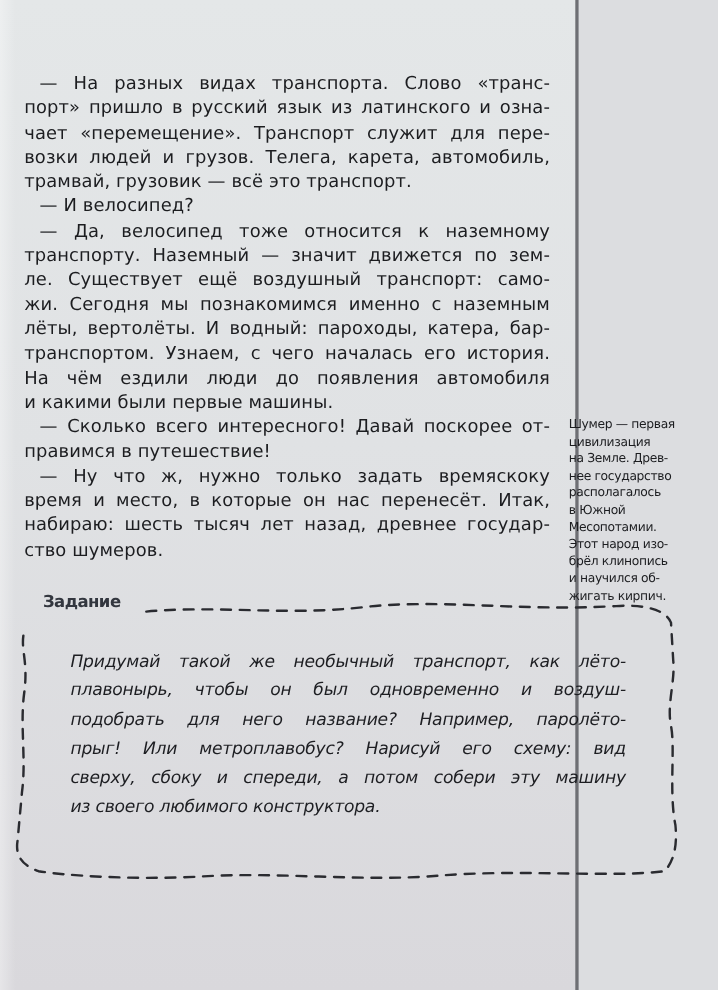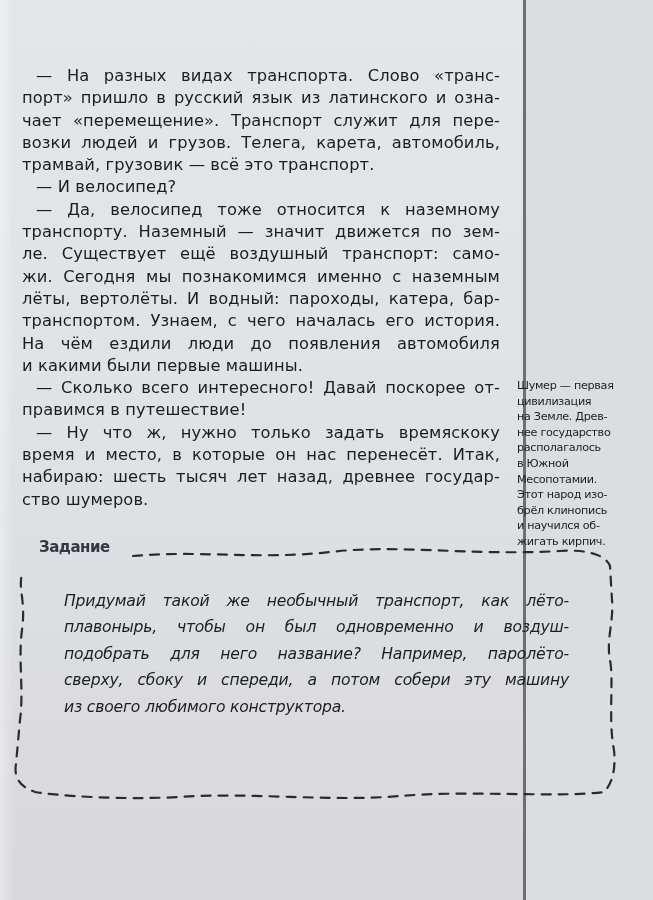--- a/index.html
+++ b/index.html
@@ -167,16 +167,17 @@
              C 560 798, 470 790, 400 796 S 250 792, 180 797 C 120 800, 60 796, 35 792
              C 18 786, 14 776, 16 764 L 20 720 C 24 690, 18 660, 22 630 S 18 590, 22 574" fill="none" stroke="#2a2b30" stroke-width="2.2" stroke-dasharray="9 8" stroke-linecap="round"></path>
   </svg>
 
   <div class="task-heading">Задание</div>
 
   <div class="task-text">
     <span>Придумай такой же необычный транспорт, как лёто-</span>
     <span>плавонырь, чтобы он был одновременно и воздуш-</span>
     <span>подобрать для него название? Например, паролёто-</span>
+    <span>прыг! Или метроплавобус? Нарисуй его схему: вид</span>
     <span>сверху, сбоку и спереди, а потом собери эту машину</span>
     <span class="last">из своего любимого конструктора.</span>
   </div>
 </div>
 
 </body></html>

